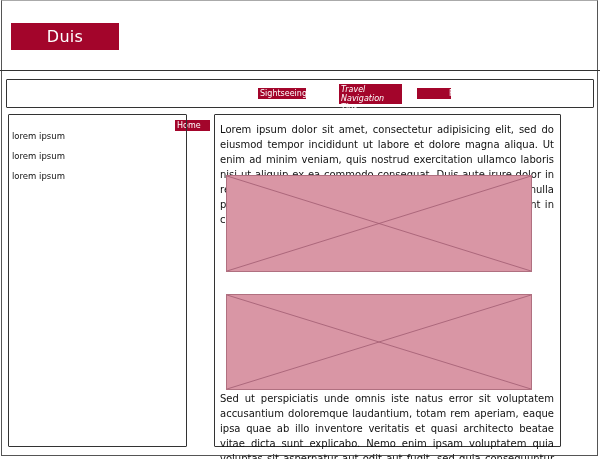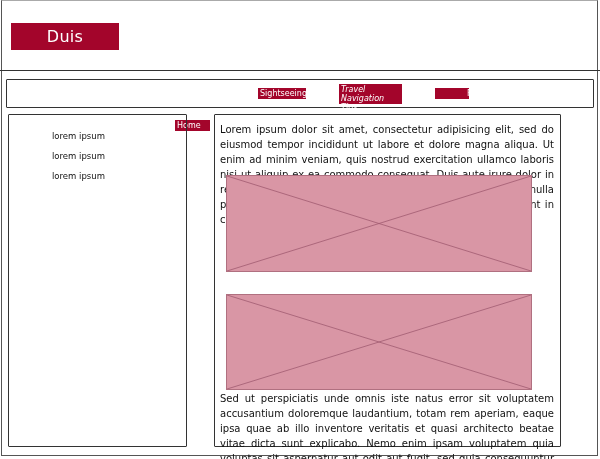--- a/index.html
+++ b/index.html
@@ -7,42 +7,42 @@
          font-family:"DejaVu Sans", sans-serif; color:#111; }
   .abs { position:absolute; box-sizing:border-box; }
   .sketch { border:1px solid #333; border-radius:1px; }
   .outer-frame { left:1px; top:0; width:597px; height:456px; border:1px solid #555; border-top:1px solid #aaa; }
   .header-sep { left:0; top:70px; width:600px; height:0; border-top:1.5px solid #333; }
   .logo { left:11px; top:23px; width:108px; height:27px; background:var(--brand);
           color:#fff; font-size:16px; display:flex; align-items:center; justify-content:center; letter-spacing:0.3px; }
   .nav-box { left:6px; top:79px; width:588px; height:29px; }
   .nav-item { background:var(--brand); color:#fff; font-size:8px; line-height:9px; padding:1px 2px; }
   .sidebar { left:8px; top:114px; width:179px; height:333px; }
-  .side-link { left:12px; font-size:8.5px; color:#111;margin-left:40px; }
+  .side-link { left:12px; font-size:8.5px; color:#111; }
   .main { left:214px; top:114px; width:347px; height:333px; }
   .para { left:220px; width:334px; font-size:10px; line-height:15px; text-align:justify; color:#111; }
   .img-ph { left:226px; width:306px; background:var(--ph); border:1px solid #b07080; }
   .img-ph svg { position:absolute; left:0; top:0; width:100%; height:100%; }
 </style>
 </head>
 <body>
 
 <div class="abs outer-frame"></div>
 <div class="abs header-sep"></div>
 
 <div class="abs logo">Duis</div>
 
 <div class="abs sketch nav-box"></div>
 <div class="abs nav-item" style="left:175px; top:88px; width:35px;margin-top:32px;">Home</div>
 <div class="abs nav-item" style="left:258px; top:88px; width:48px;">Sightseeing</div>
 <div class="abs nav-item" style="left:339px; top:84px; width:63px; height:20px;font-style:italic;">
   <div>Travel</div>
   <div>Navigation Tips</div>
 </div>
-<div class="abs nav-item" style="left:435px; top:88px; width:34px;padding-left:32px;">Food</div>
+<div class="abs nav-item" style="left:417px; top:88px; width:34px;padding-left:32px;">Food</div>
 
 <div class="abs sketch sidebar"></div>
 <div class="abs side-link" style="top:131px;">lorem ipsum</div>
 <div class="abs side-link" style="top:151px;">lorem ipsum</div>
 <div class="abs side-link" style="top:171px;">lorem ipsum</div>
 
 <div class="abs sketch main"></div>
 <div class="abs para" style="top:122px;">Lorem ipsum dolor sit amet, consectetur adipisicing elit, sed do eiusmod tempor incididunt ut labore et dolore magna aliqua. Ut enim ad minim veniam, quis nostrud exercitation ullamco laboris nisi ut aliquip ex ea commodo consequat. Duis aute irure dolor in reprehenderit in voluptate velit esse cillum dolore eu fugiat nulla pariatur. Excepteur sint occaecat cupidatat non proident, sunt in culpa qui officia deserunt mollit anim id est laborum.</div>
 
 <div class="abs img-ph" style="top:175px; height:97px;">

